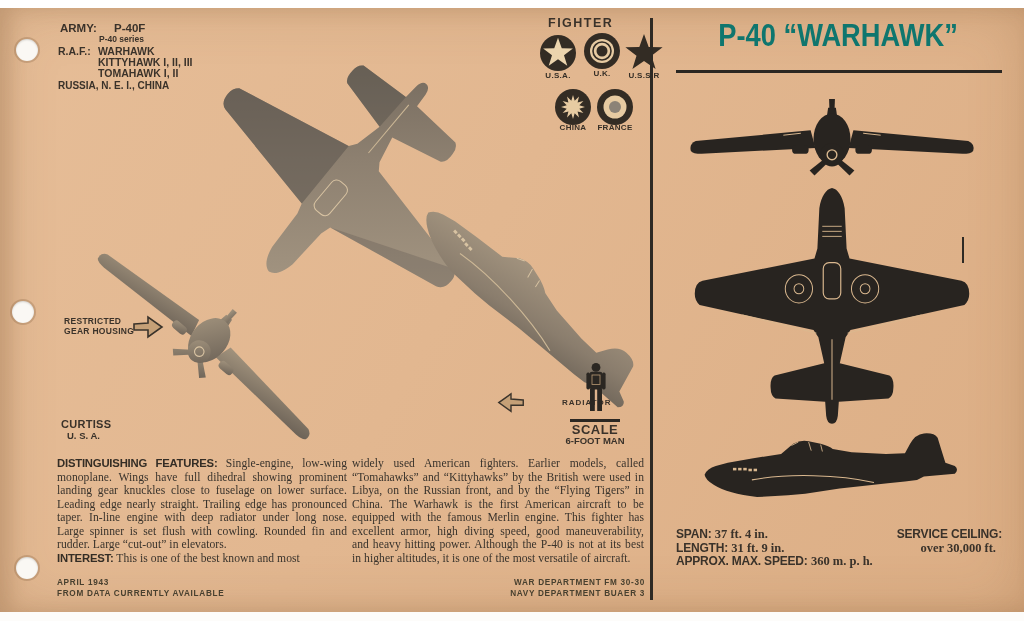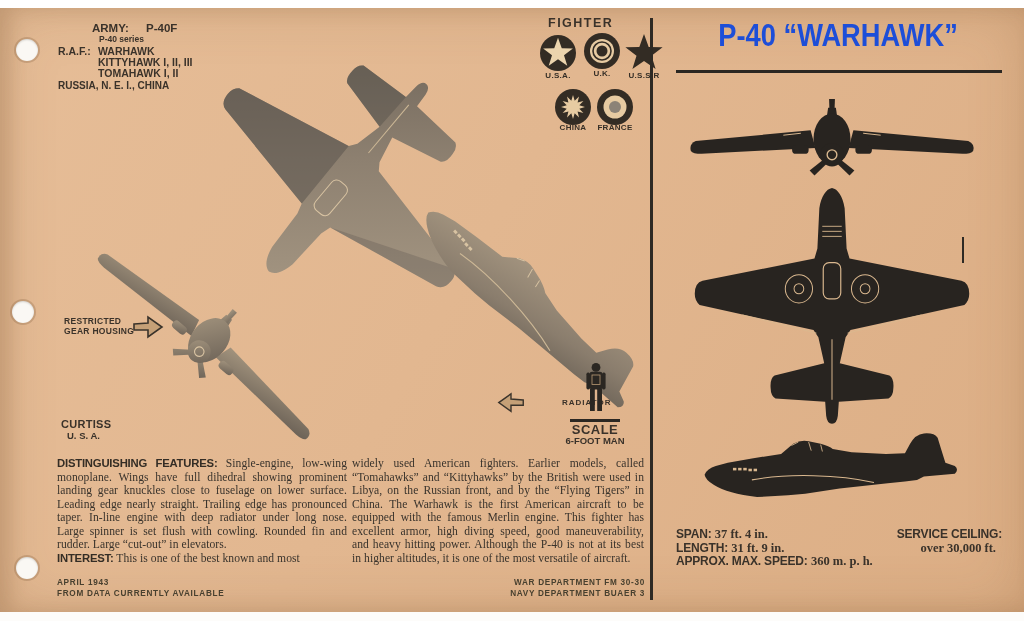--- a/index.html
+++ b/index.html
@@ -7,21 +7,21 @@
          font-family:"Liberation Sans",sans-serif;}
   .abs{position:absolute;}
   .card{position:absolute;left:0;top:8px;width:1024px;height:604px;
         background:linear-gradient(120deg,#e6bd97 0%,#e2b790 45%,#dcae85 100%);
         box-shadow:inset 0 0 55px rgba(125,82,42,.22), inset 10px 0 18px rgba(110,72,38,.18);}
   .gothic{font-family:"Liberation Sans",sans-serif;font-weight:bold;color:#3a322a;}
   .serif{font-family:"Liberation Serif",serif;color:#39332c;}
   .hole{position:absolute;width:22px;height:22px;border-radius:50%;background:#faf8f4;
         box-shadow:0 0 0 2px rgba(120,85,50,.25), inset 0 1px 2px rgba(0,0,0,.15);}
   .divider{position:absolute;background:#2e2a24;}
-  .title{font-weight:bold;color:#1d4ed8;text-align:center;letter-spacing:0px;}
+  .title{font-weight:bold;color:#0f766e;text-align:center;letter-spacing:0px;}
   .condensed{display:inline-block;transform:scaleX(.88);transform-origin:center;}
   .para{font-size:11.6px;line-height:13.5px;text-align:justify;letter-spacing:.05px;}
   .plabel{font-family:"Liberation Sans",sans-serif;font-weight:bold;font-size:11.3px;letter-spacing:-.2px;color:#342d25;}
   .ftr{font-size:8.2px;letter-spacing:.7px;color:#48402f;line-height:11px;font-weight:bold;}
   .rlabel{font-size:8px;font-weight:bold;text-align:center;color:#362f27;letter-spacing:.3px;}
   .spec b{font-size:12px;letter-spacing:-.2px;}
   .spec span{font-family:"Liberation Serif",serif;font-size:12.5px;}
   svg{display:block;}
 </style>
 </head>
@@ -50,21 +50,21 @@
     </g>
   </defs>
 </svg>
 
 <div class="card"></div>
 
 <div class="hole" style="left:16px;top:39px;"></div>
 <div class="hole" style="left:12px;top:301px;"></div>
 <div class="hole" style="left:16px;top:557px;"></div>
 
-<div class="abs gothic" style="left:60px;top:22px;font-size:11.5px;margin-left:32px;">
+<div class="abs gothic" style="left:60px;top:22px;font-size:11.5px;">
   <span>ARMY:</span>
   <span style="margin-left:14px;">P-40F</span>
 </div>
 <div class="abs gothic" style="left:99px;top:34px;font-size:8.5px;">P-40 series</div>
 <div class="abs gothic" style="left:58px;top:45px;font-size:10.5px;">R.A.F.:</div>
 <div class="abs gothic" style="left:98px;top:45px;font-size:10.5px;">WARHAWK</div>
 <div class="abs gothic" style="left:98px;top:56px;font-size:10.5px;">KITTYHAWK I, II, III</div>
 <div class="abs gothic" style="left:98px;top:67px;font-size:10.5px;">TOMAHAWK I, II</div>
 <div class="abs gothic" style="left:58px;top:80px;font-size:10px;">RUSSIA, N. E. I., CHINA</div>
 

